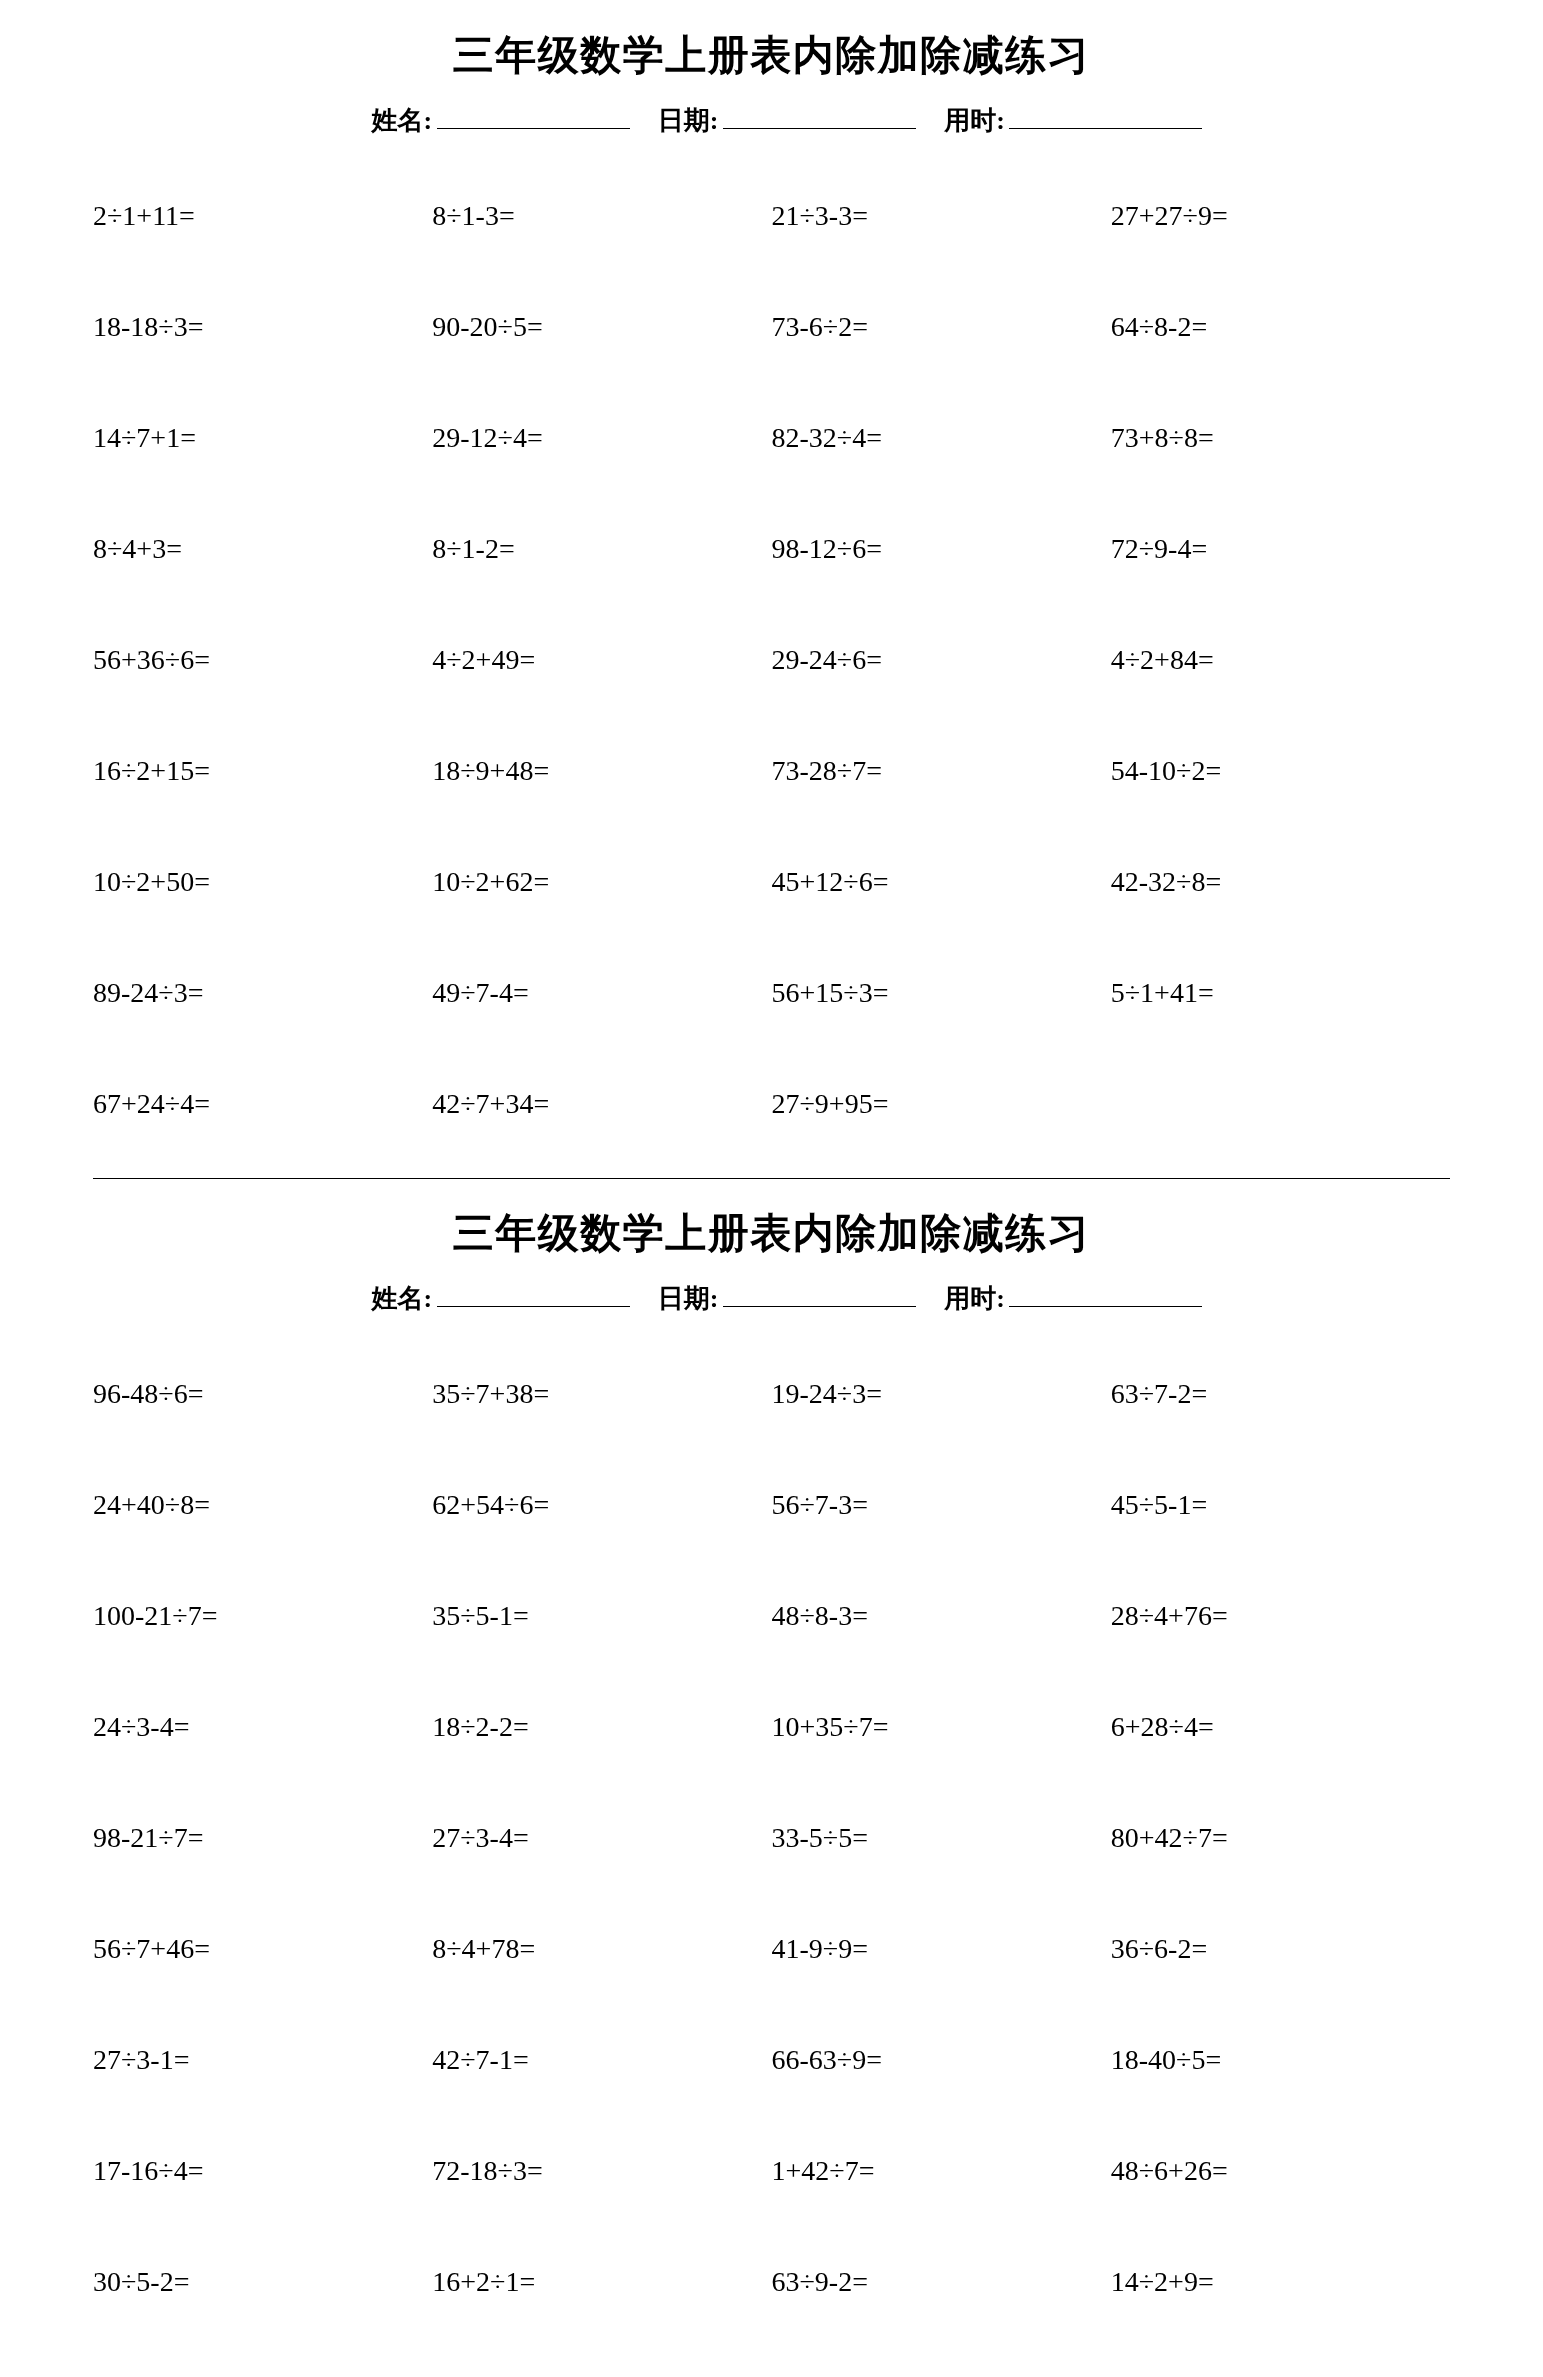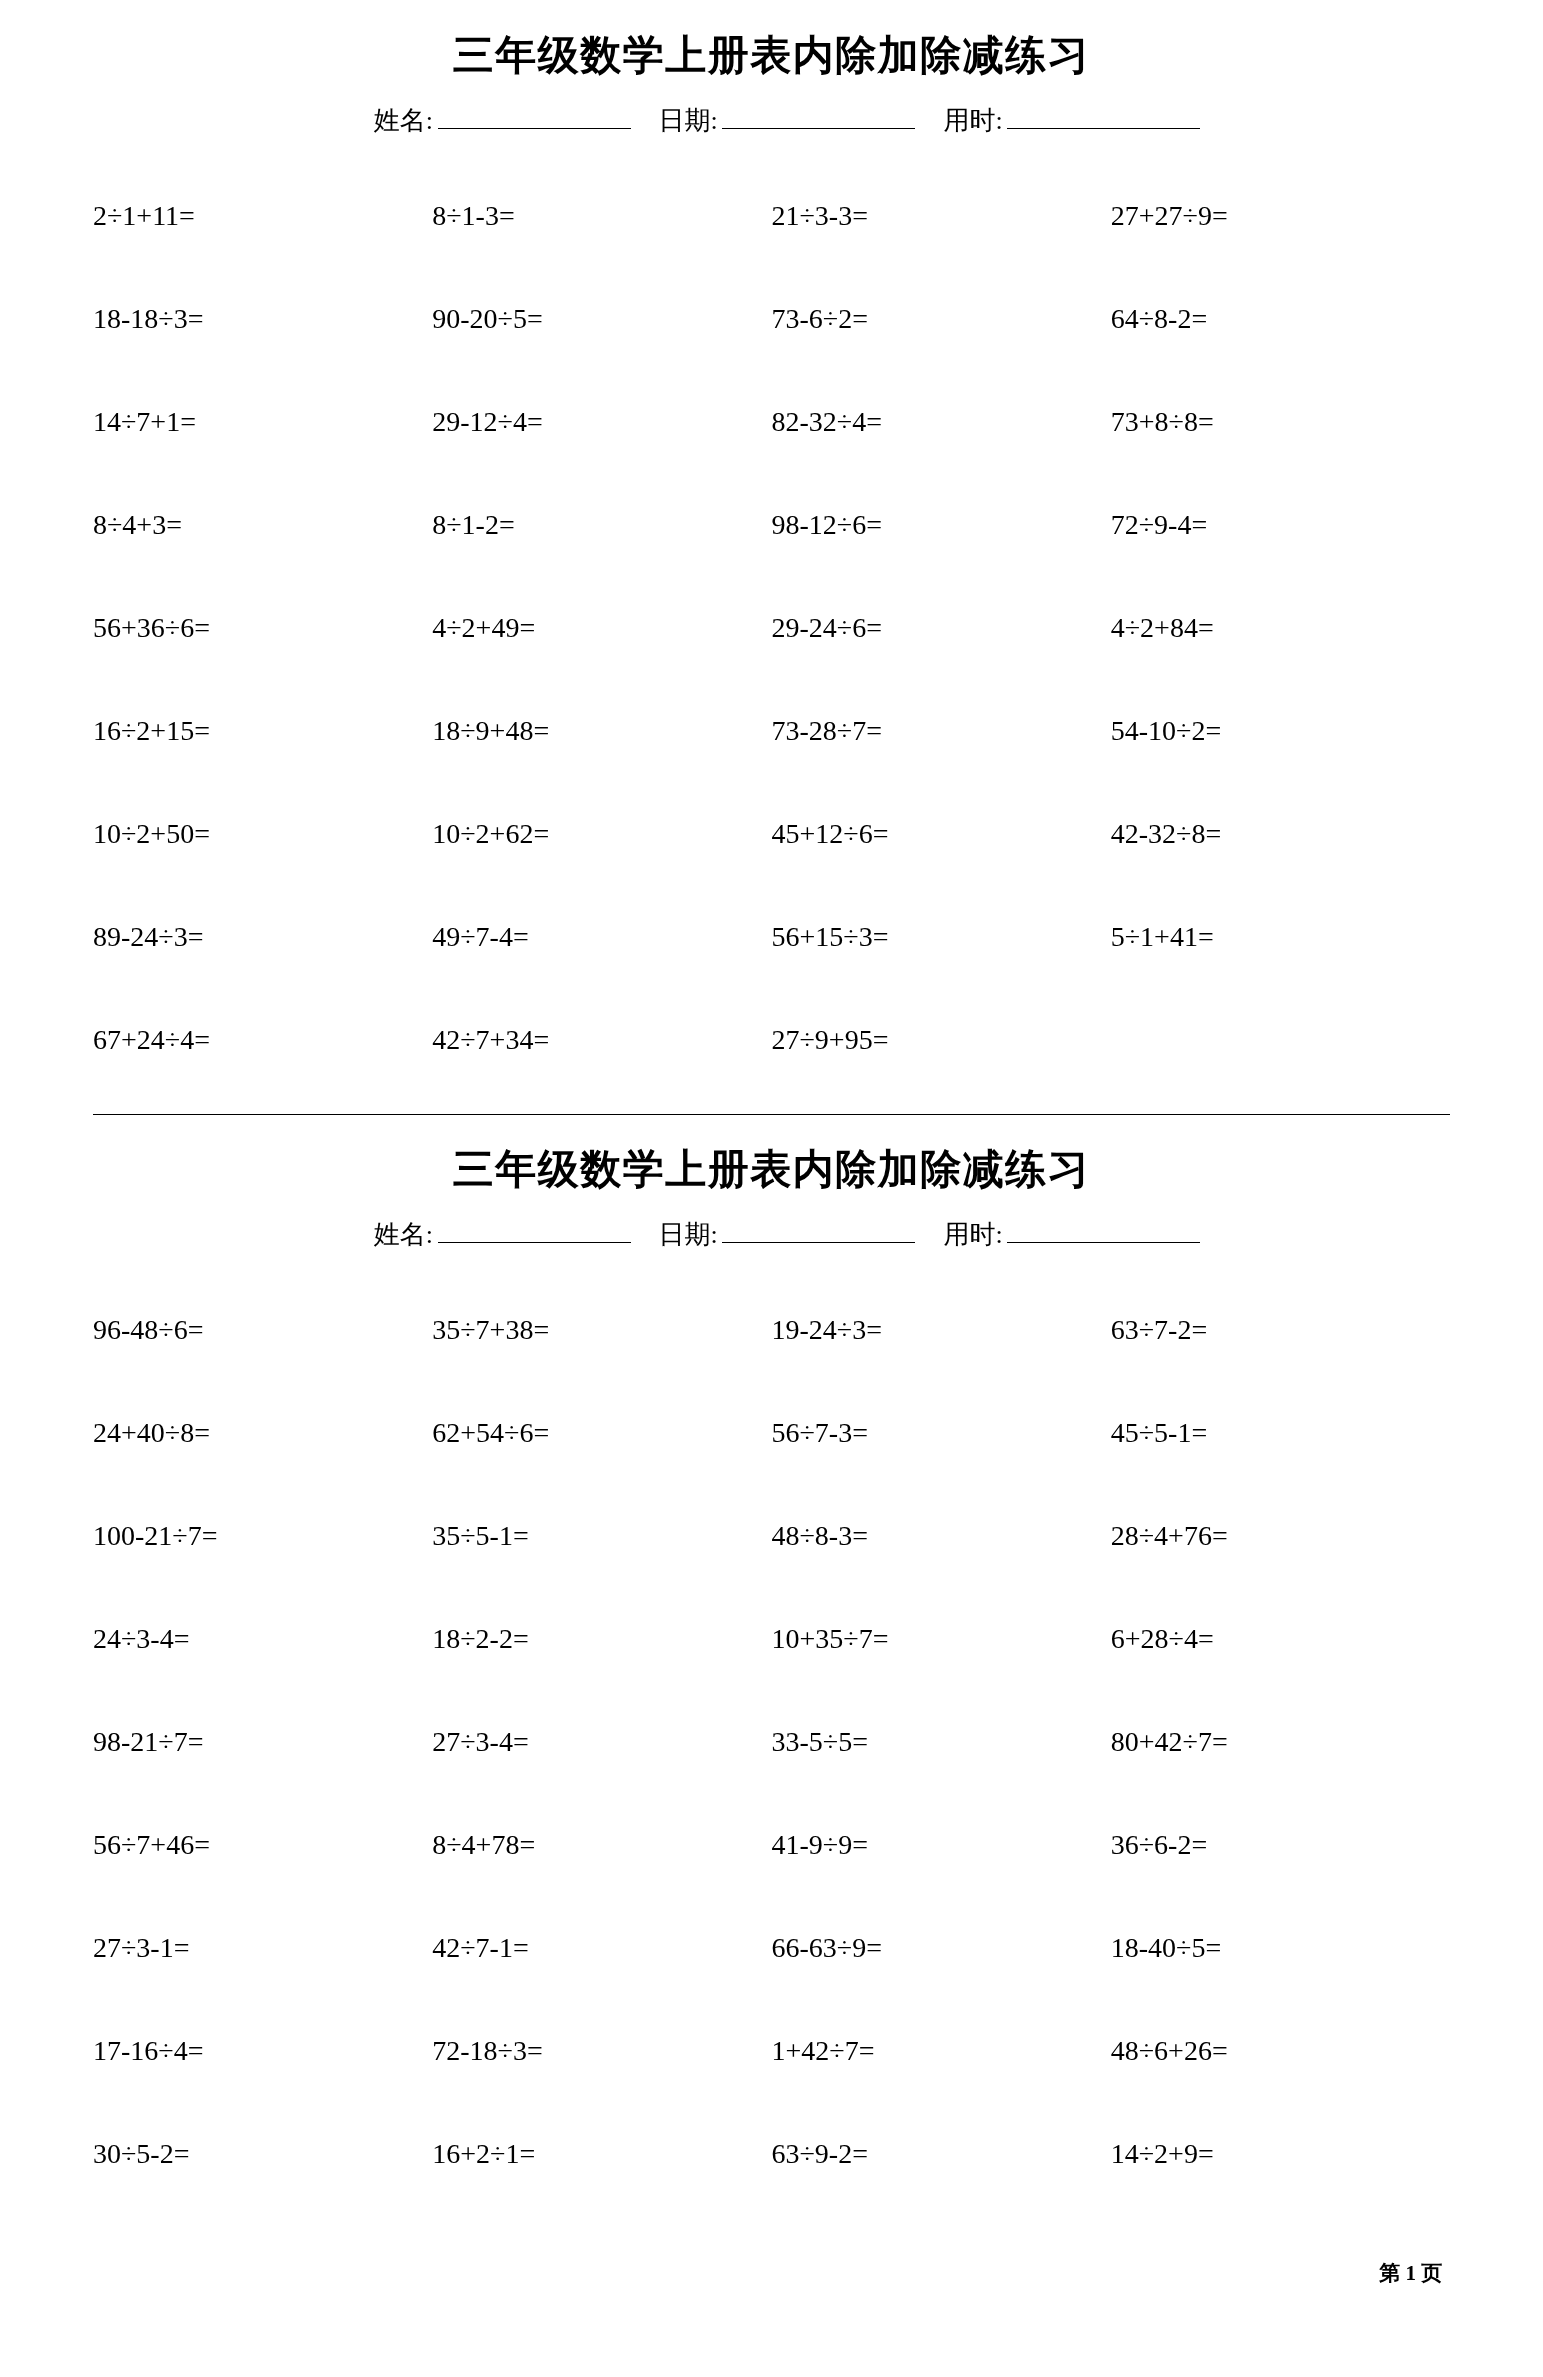--- a/index.html
+++ b/index.html
@@ -34,35 +34,36 @@
     display: flex;
     justify-content: center;
     align-items: baseline;
     gap: 28px;
     font-size: 26px;
     margin-bottom: 26px;
     padding-left: 31px;
   }
   .meta-item {
     white-space: nowrap;
+    font-weight: bold;
   }
   .meta-label {
     font-size: 26px;
   }
   .meta-blank {
     display: inline-block;
     width: 193px;
     border-bottom: 1.5px solid #000;
     height: 23px;
     margin-left: 4.6px;
   }
   .problems {
     display: grid;
     grid-template-columns: repeat(4, 1fr);
-    row-gap: 0px;
+    row-gap: 8px;
   }
   .problem {
     font-size: 28px;
     height: 103px;
     line-height: 103px;
     white-space: nowrap;
     font-family: "Liberation Serif", "DejaVu Serif", serif;
   }
   .divider {
     border: none;

